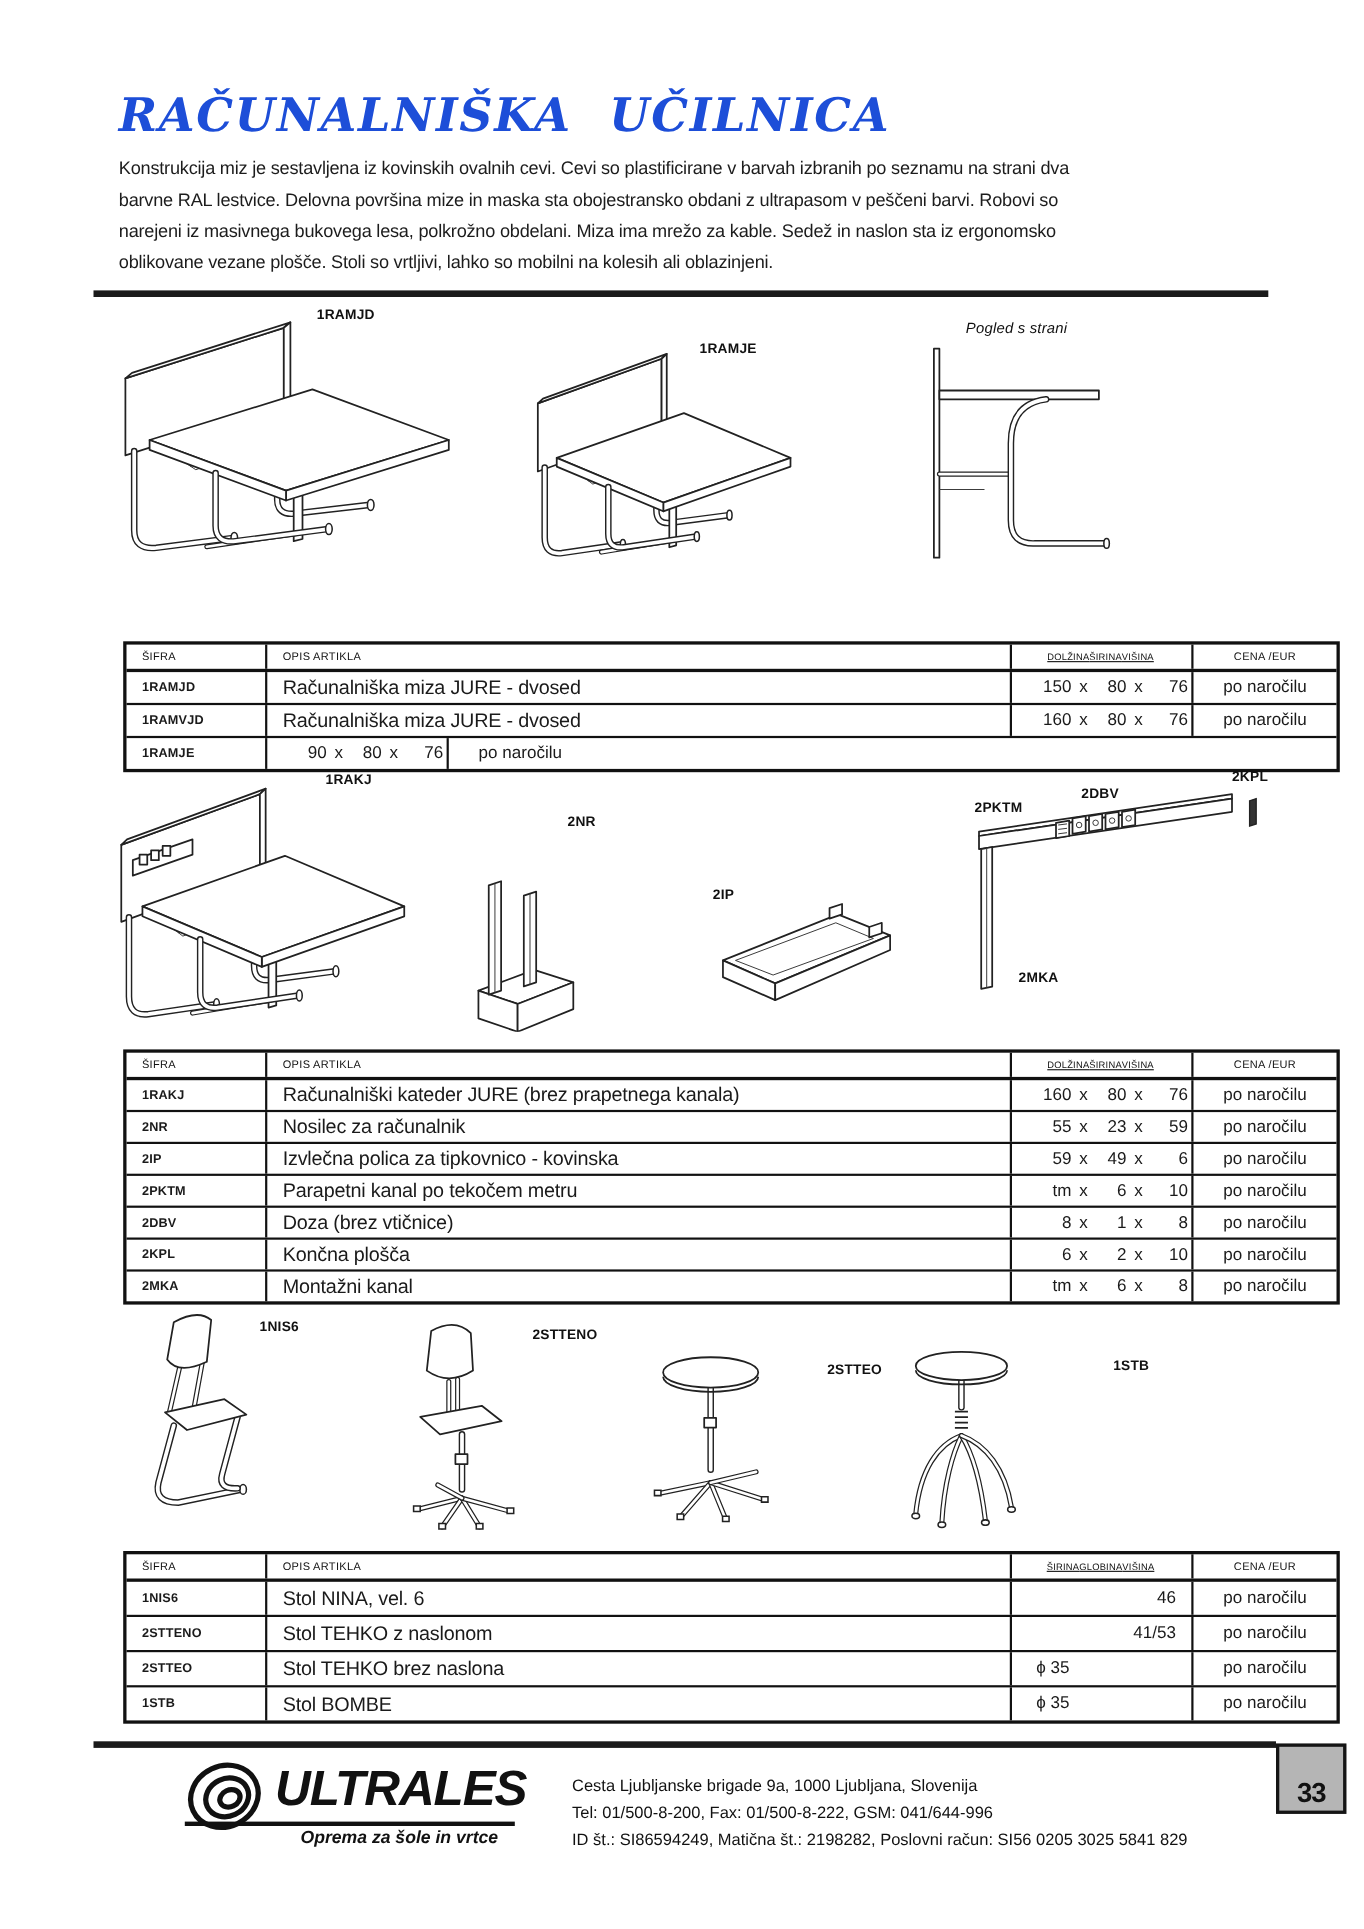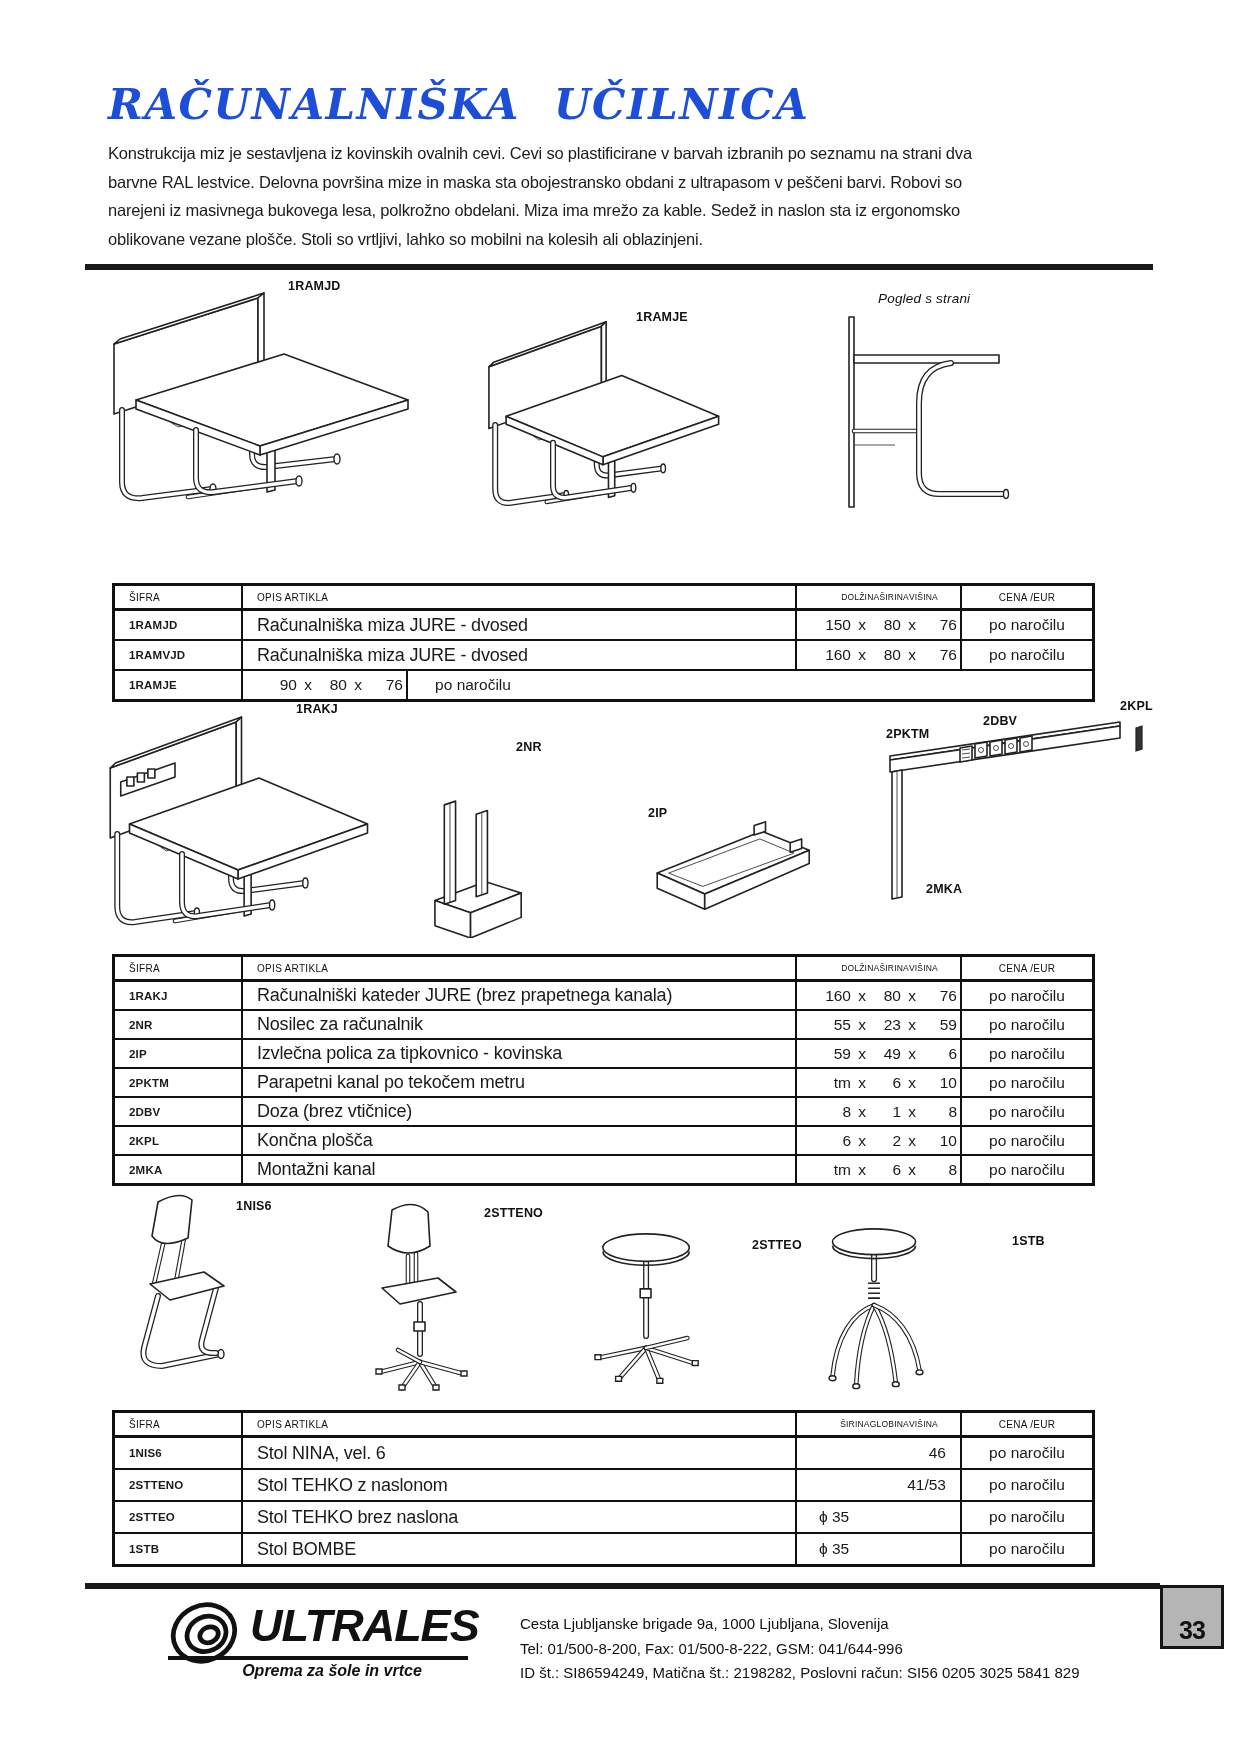--- a/index.html
+++ b/index.html
@@ -22,45 +22,45 @@
   .face{fill:#fff;stroke:#222;stroke-width:1.6;stroke-linejoin:round;vector-effect:non-scaling-stroke;}
   .ln{fill:none;stroke:#222;stroke-width:1.6;vector-effect:non-scaling-stroke;}
   .thin{fill:none;stroke:#3a3a3a;stroke-width:.9;vector-effect:non-scaling-stroke;}
   .to{fill:none;stroke:#222;stroke-width:6;stroke-linecap:round;vector-effect:non-scaling-stroke;}
   .ti{fill:none;stroke:#fff;stroke-width:3.4;stroke-linecap:round;vector-effect:non-scaling-stroke;}
   .to2{fill:none;stroke:#222;stroke-width:4.6;stroke-linecap:round;vector-effect:non-scaling-stroke;}
   .ti2{fill:none;stroke:#fff;stroke-width:2.4;stroke-linecap:round;vector-effect:non-scaling-stroke;}
   .cap{fill:#fff;stroke:#222;stroke-width:1.4;vector-effect:non-scaling-stroke;}
   .dark{fill:#333;stroke:#222;stroke-width:1.2;vector-effect:non-scaling-stroke;}
   
-  .catalog-table{position:absolute;left:112px;width:983px;border:3px solid #111;background:#fff;box-sizing:border-box;}
+  .catalog-table{position:absolute;left:112px;width:1106px;border:3px solid #111;background:#fff;box-sizing:border-box;}
   .trow{display:flex;align-items:stretch;}
   .thead{height:22px;border-bottom:3px solid #111;}
   .drow{border-top:2px solid #111;}
   .thead + .drow{border-top:0;}
   .t0 .drow{height:28px;} .t1 .drow{height:27px;} .t2 .drow{height:30px;}
   .c-code{width:128px;box-sizing:border-box;padding-left:14px;display:flex;align-items:center;
           font-weight:bold;font-size:11.5px;border-right:2px solid #111;letter-spacing:.2px;}
   .c-desc{flex:1;box-sizing:border-box;padding-left:14px;display:flex;align-items:center;
           font-size:18px;letter-spacing:-0.2px;border-right:2px solid #111;white-space:nowrap;overflow:hidden;}
   .c-dims{width:165px;box-sizing:border-box;border-right:2px solid #111;display:flex;align-items:center;font-size:15.5px;}
   .c-price{width:130px;display:flex;align-items:center;justify-content:center;font-size:15.5px;}
   .hcell{font-weight:400;font-size:10px;color:#111;letter-spacing:.3px;}
-  .dimhead{display:flex;justify-content:flex-end;width:100%;padding:0 22px 0 20px;box-sizing:border-box;
-           font-size:8.5px;letter-spacing:.2px;}
+  .dimhead{display:flex;justify-content:center;width:100%;padding:0 22px 0 20px;box-sizing:border-box;
+           font-size:8.5px;letter-spacing:.2px;text-decoration:underline;}
   .dimgrid{display:grid;grid-template-columns:50px 22px 28px 22px 34px;width:100%;padding-left:4px;box-sizing:border-box;}
   .dn{text-align:right;} .dx{text-align:center;}
   .dim-single{width:100%;box-sizing:border-box;}
   .dim-single.right{text-align:right;padding-right:14px;}
   .dim-single.left{text-align:left;padding-left:22px;}
   
   .brand-name{position:absolute;left:250px;top:1600px;font-size:45px;font-weight:bold;font-style:italic;
               letter-spacing:-1px;color:#111;}
   .brand-underline{position:absolute;left:168px;top:1656px;width:300px;height:4px;background:#111;}
-  .brand-tagline{position:absolute;left:221px;top:1662px;width:222px;text-align:center;
+  .brand-tagline{position:absolute;left:252px;top:1662px;width:222px;text-align:center;
                  font-size:16px;font-weight:bold;font-style:italic;color:#111;}
   .contact{position:absolute;left:520px;top:1612px;font-size:15px;line-height:24.5px;color:#111;white-space:nowrap;}
   .page-badge{position:absolute;left:1160px;top:1585px;width:64px;height:64px;background:#b5b5b5;
               border:3px solid #151515;box-sizing:border-box;display:flex;align-items:flex-end;justify-content:center;}
   .page-badge span{font-size:25px;font-weight:bold;color:#111;line-height:1;padding-bottom:3px;letter-spacing:-1px;}
 </style>
 </head>
 <body>
 
 <div class="page">

